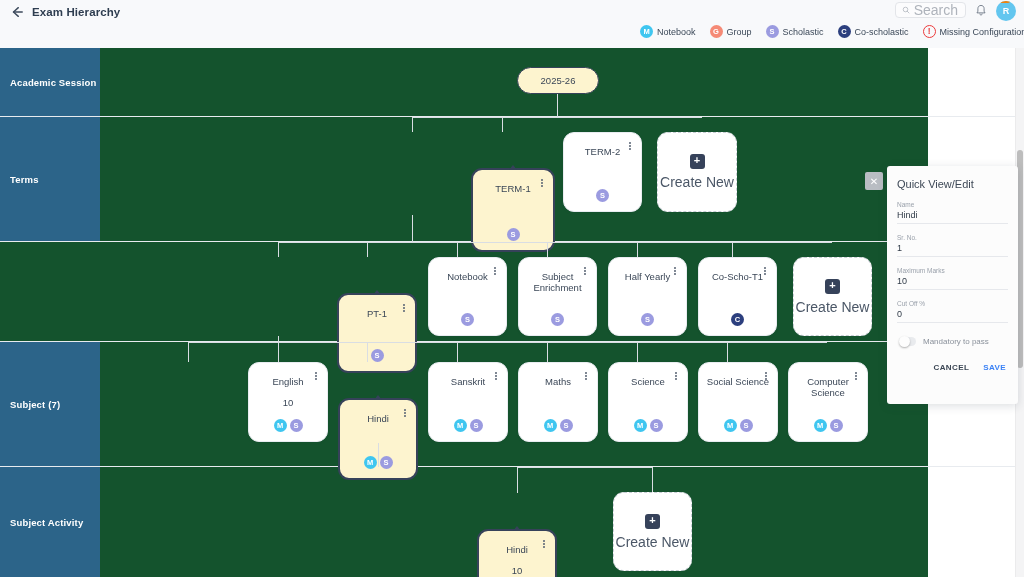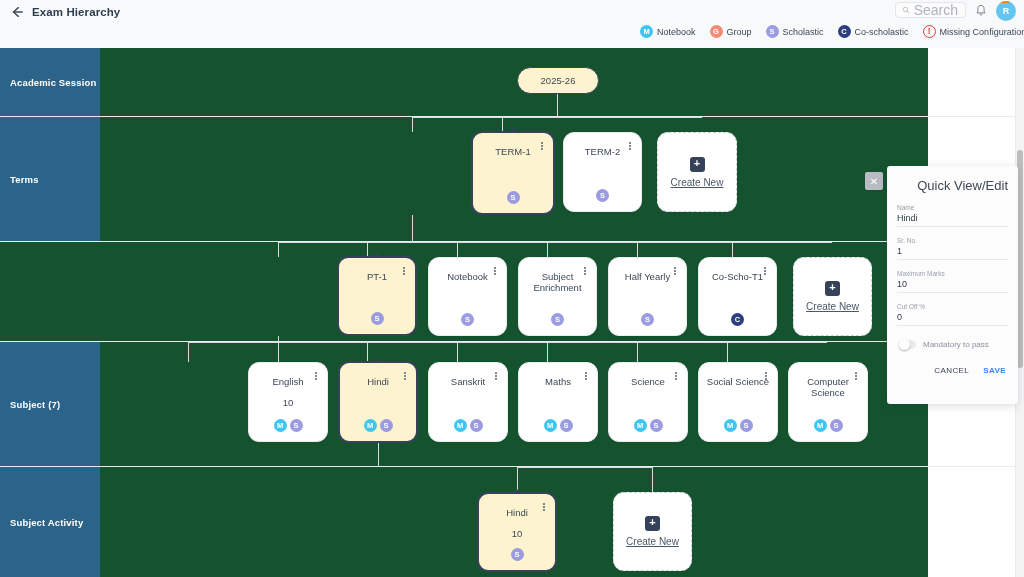--- a/index.html
+++ b/index.html
@@ -96,20 +96,21 @@
   
   .node {
     position: absolute; background: #fff;
     border: 1px solid #e9ecf1; border-radius: 11px;
     box-shadow: 0 1px 3px rgba(40,50,70,.07);
     cursor: pointer;
   }
   .node.selected {
     background: #fdf4cf; border: 2px solid #36425a;
     box-shadow: none;
+    margin-top: 37px;
   }
   .node .node-title {
     position: absolute; left: 0; right: 0; top: 13px;
     text-align: center; font-size: 9.5px; color: #3b4757;
     padding: 0 6px; line-height: 1.2;
   }
   .node .node-value {
     position: absolute; left: 0; right: 0; top: 34px;
     text-align: center; font-size: 9.5px; color: #3b4757;
   }
@@ -143,31 +144,31 @@
   .create-node {
     position: absolute; border: 1px dashed #c9ced6; border-radius: 11px;
     background: #fff; display: flex; flex-direction: column;
     align-items: center; justify-content: center; gap: 5px; cursor: pointer;
   }
   .plus-box {
     width: 15px; height: 15px; border-radius: 3px; background: #36425a;
     color: #fff; font-size: 11px; line-height: 13px; text-align: center;
     font-weight: bold;
   }
-  .create-label { font-size: 10px; color: #4b5767; text-decoration: underline; }
+  .create-label { font-size: 14px; color: #4b5767; }
 
   
   .panel {
     position: absolute; right: 6px; top: 166px; width: 131px; height: 238px;
     background: #fcfcfc; border-radius: 3px;
     box-shadow: 0 2px 10px rgba(40,50,70,.16);
     padding: 12px 10px 0 10px;
   }
   .panel-title {
-    text-align: right; font-size: 13px; color: #3d4856;
+    text-align: left; font-size: 11px; color: #3d4856;
     margin-bottom: 11px;
   }
   .field { margin-bottom: 10px; }
   .field-label { font-size: 6.5px; color: #9aa1ab; margin-bottom: 2px; }
   .field-value {
     font-size: 9px; color: #2f3a47; border-bottom: 1px solid #e6e8ec;
     padding-bottom: 3px; cursor: text;
   }
   .toggle-row {
     display: flex; align-items: center; gap: 7px; margin: 14px 0 0 2px;
@@ -179,21 +180,21 @@
   .toggle .knob {
     position: absolute; left: 0; top: -1px; width: 11px; height: 11px;
     border-radius: 50%; background: #fdfdfd;
     box-shadow: 0 1px 2px rgba(0,0,0,.3);
   }
   .toggle-label { font-size: 8px; color: #8a919b; }
   .panel-actions {
     display: flex; justify-content: flex-end; gap: 14px;
     margin-top: 17px; padding-right: 2px;
   }
-  .btn-cancel { font-size: 8px; font-weight: normal; color: #3b4654; letter-spacing: .4px; cursor: pointer; }
+  .btn-cancel { font-size: 8px; font-weight: bold; color: #3b4654; letter-spacing: .4px; cursor: pointer; }
   .btn-save { font-size: 8px; font-weight: bold; color: #3b82f6; letter-spacing: .4px; cursor: pointer; }
 
   .panel-close {
     position: absolute; right: 141px; top: 172px;
     width: 18px; height: 18px; background: #b9bdc3; color: #fff;
     border-radius: 2px; font-size: 10px; display: flex;
     align-items: center; justify-content: center; cursor: pointer;
   }
 
   

